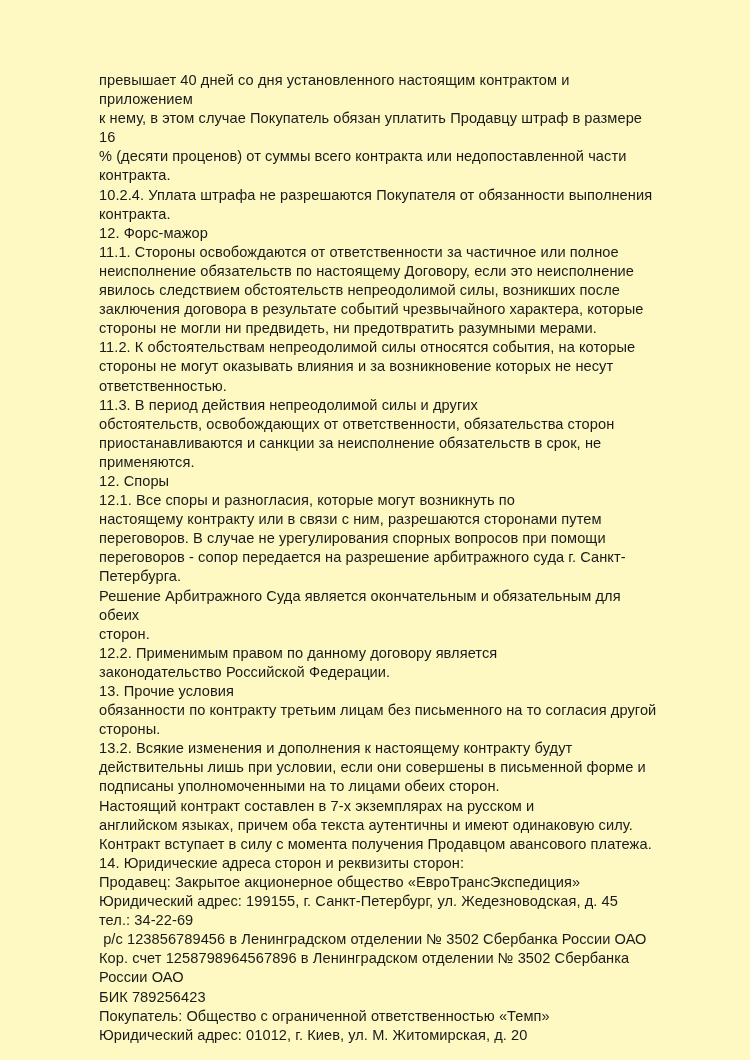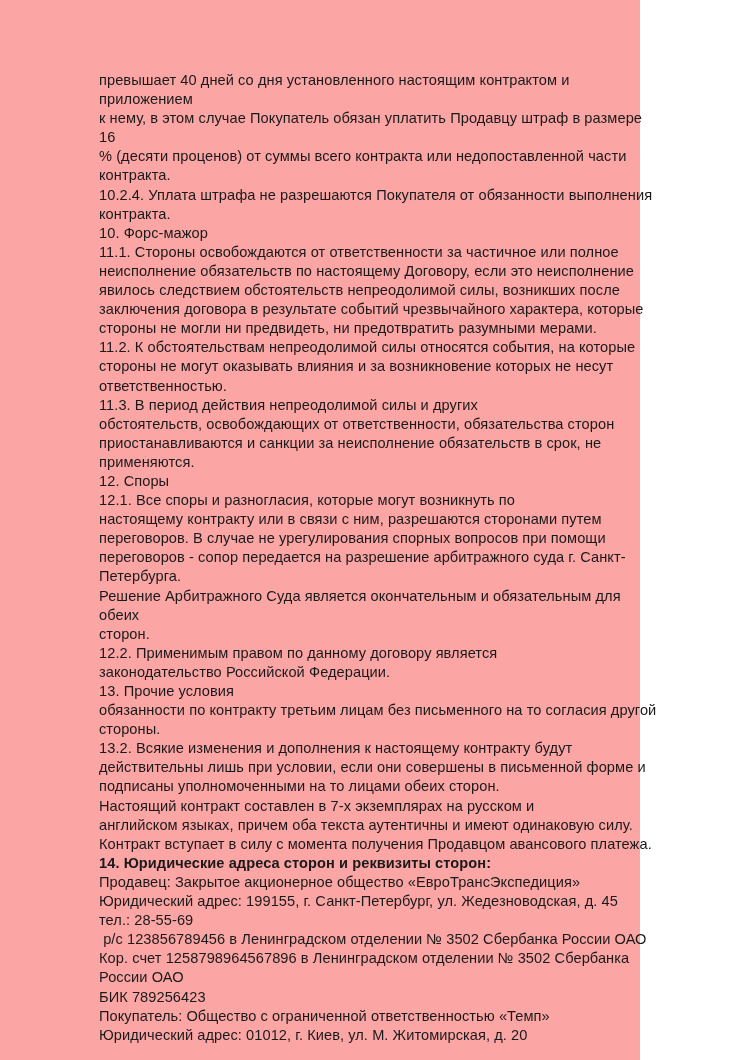--- a/index.html
+++ b/index.html
@@ -10,56 +10,56 @@
   }
   body {
     width: 750px;
     height: 1060px;
     font-family: "Liberation Sans", "DejaVu Sans", sans-serif;
     color: #1a1a1a;
     -webkit-font-smoothing: antialiased;
   }
   .page {
     position: relative;
-    width: 640px;
+    width: 750px;
     height: 1060px;
-    background: #fca5a5;
+    background: #fef9c3;
     box-sizing: border-box;
   }
   .doc-body {
     position: absolute;
     left: 99px;
     top: 71px;
     width: 562px;
   }
   
   .doc-line {
     font-size: 14.6px;
     line-height: 19.1px;
     letter-spacing: 0.005em;
     white-space: pre-wrap;
     word-break: normal;
     color: #1a1a1a;
   }
   .doc-line.bold {
-    font-weight: bold;
+    font-weight: normal;
   }
 </style>
 </head>
 <body>
 
 <div class="page">
   <div class="doc-body">
       <div class="doc-line">превышает 40 дней со дня установленного настоящим контрактом и приложением</div>
       <div class="doc-line">к нему, в этом случае Покупатель обязан уплатить Продавцу штраф в размере 16</div>
       <div class="doc-line">% (десяти проценов) от суммы всего контракта или недопоставленной части</div>
       <div class="doc-line">контракта.</div>
       <div class="doc-line">10.2.4. Уплата штрафа не разрешаются Покупателя от обязанности выполнения</div>
       <div class="doc-line">контракта.</div>
-      <div class="doc-line">10. Форс-мажор</div>
+      <div class="doc-line">12. Форс-мажор</div>
       <div class="doc-line">11.1. Стороны освобождаются от ответственности за частичное или полное</div>
       <div class="doc-line">неисполнение обязательств по настоящему Договору, если это неисполнение</div>
       <div class="doc-line">явилось следствием обстоятельств непреодолимой силы, возникших после</div>
       <div class="doc-line">заключения договора в результате событий чрезвычайного характера, которые</div>
       <div class="doc-line">стороны не могли ни предвидеть, ни предотвратить разумными мерами.</div>
       <div class="doc-line">11.2. К обстоятельствам непреодолимой силы относятся события, на которые</div>
       <div class="doc-line">стороны не могут оказывать влияния и за возникновение которых не несут</div>
       <div class="doc-line">ответственностью.</div>
       <div class="doc-line">11.3. В период действия непреодолимой силы и других</div>
       <div class="doc-line">обстоятельств, освобождающих от ответственности, обязательства сторон</div>
@@ -80,21 +80,21 @@
       <div class="doc-line">стороны.</div>
       <div class="doc-line">13.2. Всякие изменения и дополнения к настоящему контракту будут</div>
       <div class="doc-line">действительны лишь при условии, если они совершены в письменной форме и</div>
       <div class="doc-line">подписаны уполномоченными на то лицами обеих сторон.</div>
       <div class="doc-line">Настоящий контракт составлен в 7-х экземплярах на русском и</div>
       <div class="doc-line">английском языках, причем оба текста аутентичны и имеют одинаковую силу.</div>
       <div class="doc-line">Контракт вступает в силу с момента получения Продавцом авансового платежа.</div>
       <div class="doc-line bold">14. Юридические адреса сторон и реквизиты сторон:</div>
       <div class="doc-line">Продавец: Закрытое акционерное общество «ЕвроТрансЭкспедиция»</div>
       <div class="doc-line">Юридический адрес: 199155, г. Санкт-Петербург, ул. Жедезноводская, д. 45</div>
-      <div class="doc-line">тел.: 28-55-69</div>
+      <div class="doc-line">тел.: 34-22-69</div>
       <div class="doc-line"> р/с 123856789456 в Ленинградском отделении № 3502 Сбербанка России ОАО</div>
       <div class="doc-line">Кор. счет 1258798964567896 в Ленинградском отделении № 3502 Сбербанка</div>
       <div class="doc-line">России ОАО</div>
       <div class="doc-line">БИК 789256423</div>
       <div class="doc-line">Покупатель: Общество с ограниченной ответственностью «Темп»</div>
       <div class="doc-line">Юридический адрес: 01012, г. Киев, ул. М. Житомирская, д. 20</div>
     </div>
 </div>
 
 </body></html>

